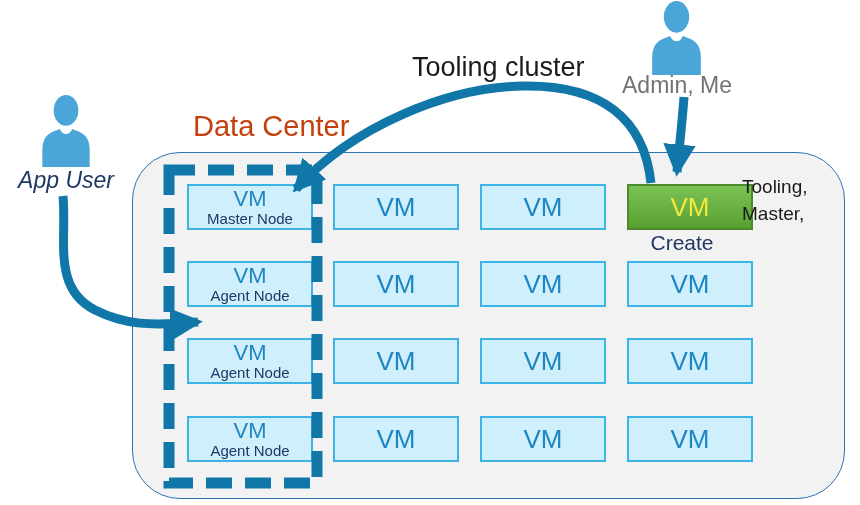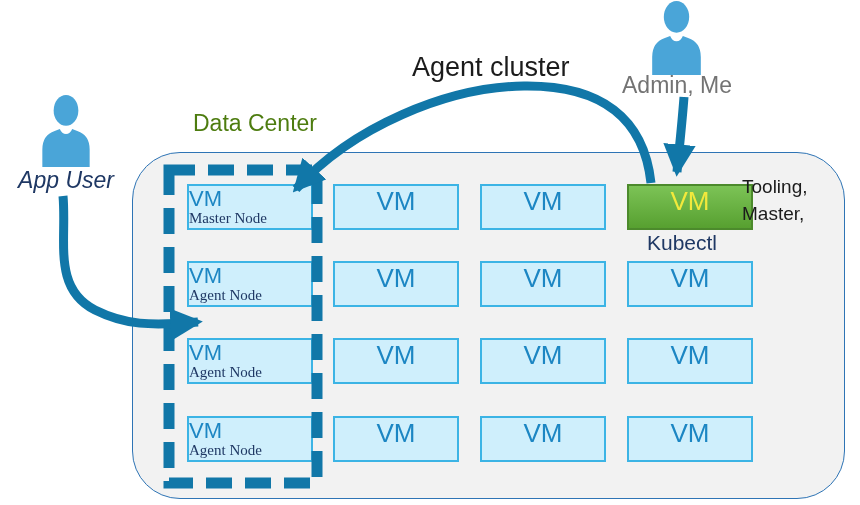--- a/index.html
+++ b/index.html
@@ -17,40 +17,40 @@
     position: absolute;
     left: 132px; top: 152px;
     width: 713px; height: 347px;
     background: #F2F2F2;
     border: 1.5px solid #2E74B5;
     border-radius: 48px;
     box-sizing: border-box;
   }
 
   .label { position: absolute; white-space: nowrap; }
-  .lbl-data-center { left: 193px; top: 110px; font-size: 23px; color: #4d7c0f; }
+  .lbl-data-center { left: 193px; top: 110px; font-size: 29px; color: #c2410c; }
   .lbl-create-cluster { left: 412px; top: 52px; font-size: 27px; color: #1b1b1b; }
   .lbl-app-user { left: 10px; top: 167px; width: 112px; text-align: center; font-size: 23px; color: #1F3864; font-style: italic; }
   .lbl-admin { left: 612px; top: 72px; width: 130px; text-align: center; font-size: 23px; color: #737373; }
   .lbl-jumpbox { left: 627px; top: 231px; width: 110px; text-align: center; font-size: 21px; color: #1F3864; }
   .lbl-tooling { left: 742px; top: 173px; font-size: 19px; line-height: 27px; color: #1b1b1b; white-space: normal; width: 118px; }
   .lbl-tooling span { display: block; }
 
   
   .vm-box {
     position: absolute;
     width: 126px; height: 46px;
     background: #CFEFFC;
     border: 2px solid #3CB4E5;
     box-sizing: border-box;
-    display: flex; align-items: flex-start; justify-content: center;
+    display: flex; align-items: center; justify-content: center;
     color: #1C86C3; font-size: 26px;
   }
   .vm-box.labeled { flex-direction: column; font-size: 22px; line-height: 22px; }
-  .vm-sub { font-size: 15px; line-height: 17px; color: #1F3864; font-family: Liberation Serif, serif; }
+  .vm-sub { font-size: 15px; line-height: 17px; color: #1F3864; }
   .vm-box.jumpbox-box {
     background: linear-gradient(180deg, #7CC356 0%, #57A030 100%);
     border: 2px solid #4C8A2C;
     color: #F2E93C;
   }
 
   
   .person { position: absolute; }
   .person svg { display: block; }
 
@@ -58,21 +58,21 @@
   .overlay { position: absolute; left: 0; top: 0; width: 860px; height: 505px; pointer-events: none; }
 </style>
 </head>
 <body>
 
 <div class="stage">
 
   <div class="datacenter"></div>
 
   <div class="label lbl-data-center">Data Center</div>
-  <div class="label lbl-create-cluster">Agent cluster</div>
+  <div class="label lbl-create-cluster">Tooling cluster</div>
 
   <div class="person" style="left:40px; top:95px;">
     <svg width="52" height="72" viewBox="0 0 50 70" aria-hidden="true">
       <ellipse cx="25" cy="15" rx="12" ry="15" fill="#4AA5D8"></ellipse>
       <path d="M 2 70 L 2 53 Q 2 39 14 35 L 19 33 Q 21 38 25 38 Q 29 38 31 33 L 36 35 Q 48 39 48 53 L 48 70 Z" fill="#4AA5D8"></path>
     </svg>
   </div>
   <div class="label lbl-app-user">App User</div>
 
   <div class="person" style="left:650px; top:1px;">
@@ -109,21 +109,21 @@
   <div class="vm-box" style="left:627px; top:261px;">VM</div>
 
   <div class="vm-box" style="left:333px; top:338px;">VM</div>
   <div class="vm-box" style="left:480px; top:338px;">VM</div>
   <div class="vm-box" style="left:627px; top:338px;">VM</div>
 
   <div class="vm-box" style="left:333px; top:416px;">VM</div>
   <div class="vm-box" style="left:480px; top:416px;">VM</div>
   <div class="vm-box" style="left:627px; top:416px;">VM</div>
 
-  <div class="label lbl-jumpbox">Kubectl</div>
+  <div class="label lbl-jumpbox">Create</div>
   <div class="label lbl-tooling">
     <span>Tooling,</span>
     <span>Master,</span>
   </div>
 
   <svg class="overlay" width="860" height="505" viewBox="0 0 860 505">
     <defs>
       <marker id="ah" viewBox="0 0 10 10" refX="8.5" refY="5" markerWidth="3.6" markerHeight="3.6" orient="auto">
         <path d="M 0 0 L 10 5 L 0 10 Z" fill="#1177A8"></path>
       </marker>

